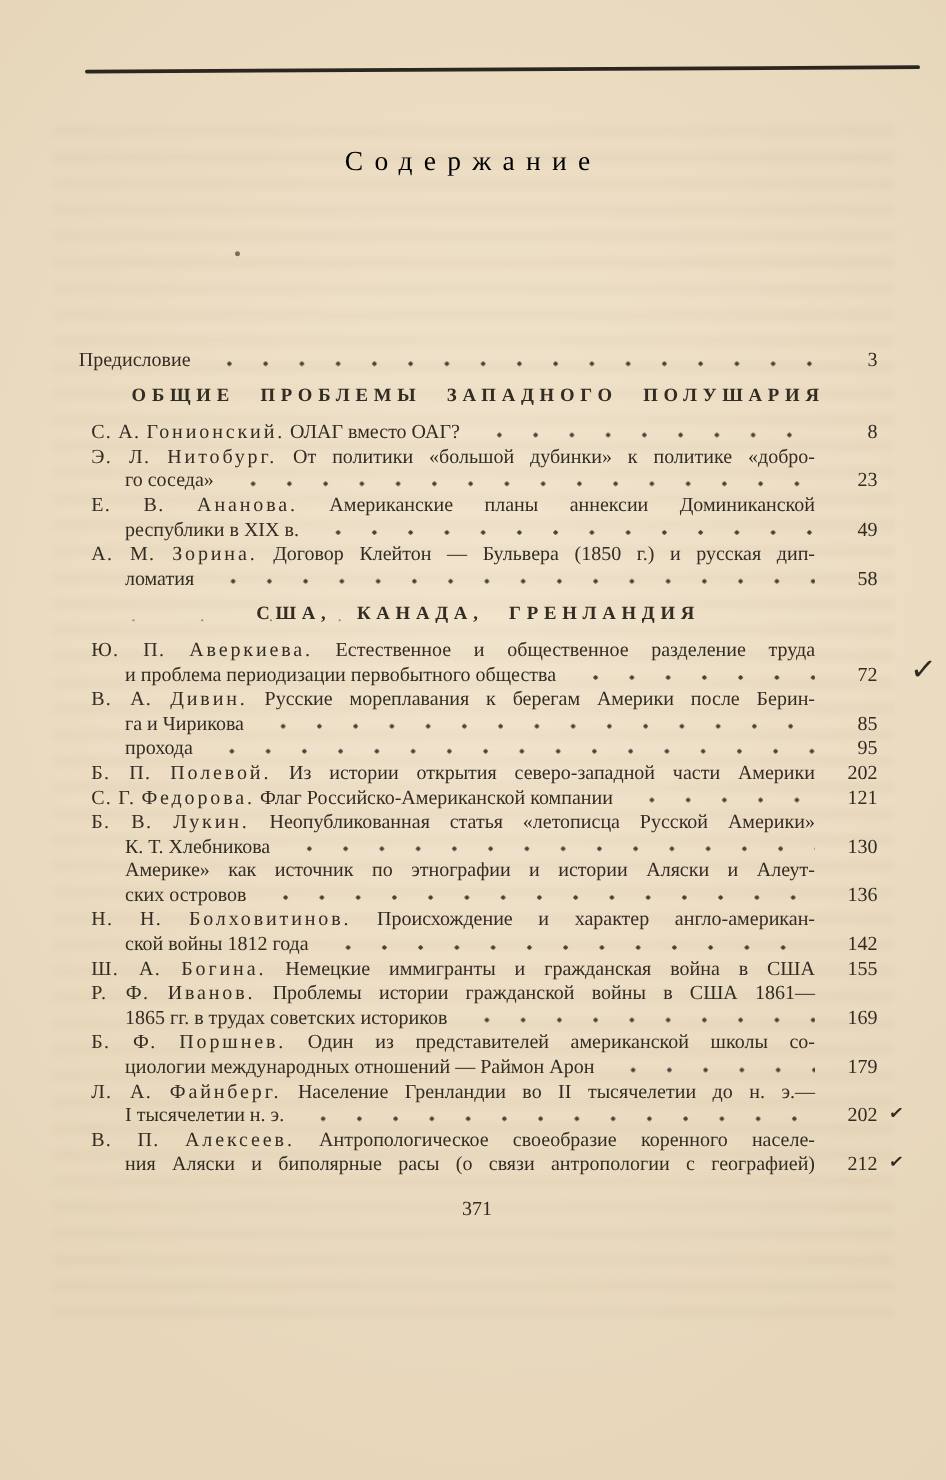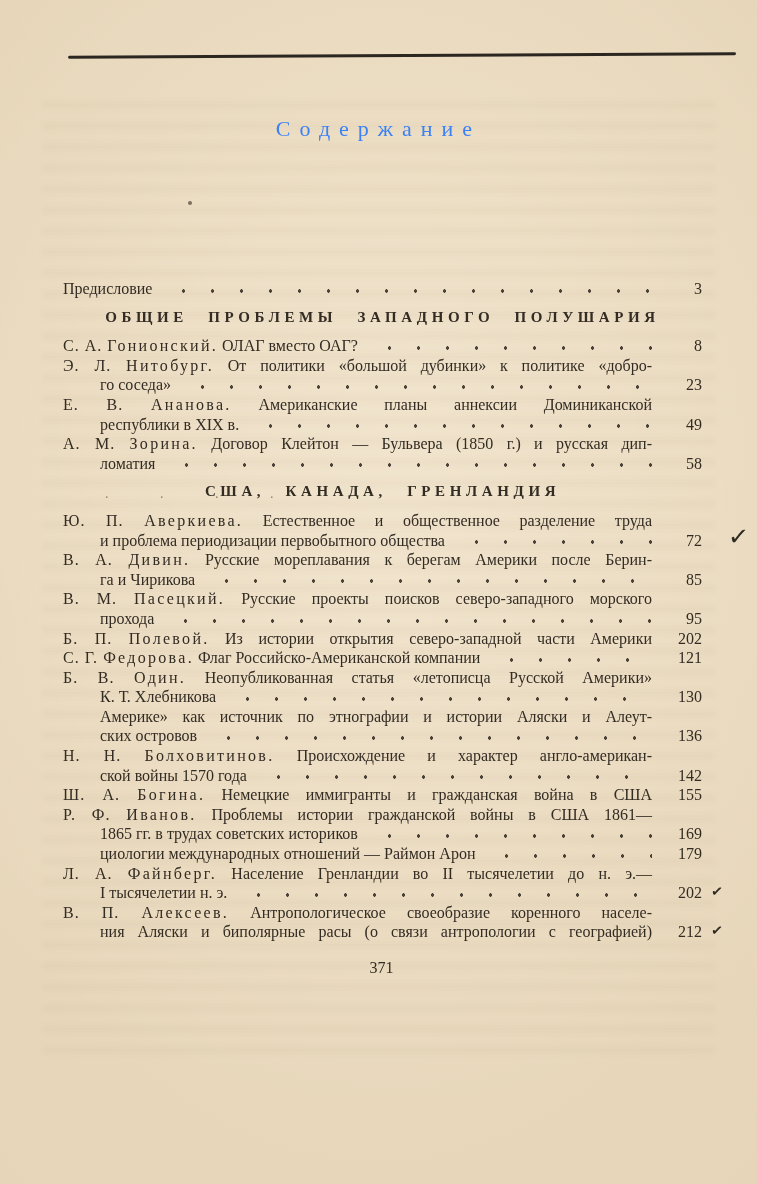--- a/index.html
+++ b/index.html
@@ -23,42 +23,42 @@
   .rule{
     position:absolute;left:68px;top:54px;width:668px;height:3px;
     background:#2b2620;border-radius:2px;transform:rotate(-0.3deg);
   }
   .spot{
     position:absolute;left:188px;top:201px;width:4px;height:4px;
     border-radius:50%;background:rgba(62,52,40,.65);
   }
   .title{
     position:absolute;top:116px;left:0;width:100%;
-    text-align:center;font-size:22px;letter-spacing:9px;color:#3b82f6;
+    text-align:center;font-size:22px;letter-spacing:9px;color:#000000;
   }
   .toc{
     position:absolute;left:63px;right:55px;top:279px;
     font-size:16px;line-height:19.6px;
   }
   .sec{
     position:relative;text-align:center;font-weight:bold;font-size:15px;
     letter-spacing:4.6px;word-spacing:12px;margin:9px 0;color:#332c23;
     line-height:19.6px;
   }
   .sec .stray{
     position:absolute;left:42px;top:2px;letter-spacing:18px;font-weight:normal;
     color:rgba(70,58,44,.55);font-size:14px;
   }
   .row{display:flex;position:relative;align-items:baseline;justify-content:space-between;}
   .row.ind .line{padding-left:37px;}
   .line{flex:1;min-width:0;}
   .line.lead{display:flex;align-items:baseline;}
   .line.lead .t{white-space:nowrap;}
   .line.just{text-align:justify;text-align-last:justify;}
-  .ini{letter-spacing:1px;}
+  .ini{letter-spacing:1px;margin-left:10px;}
   .sur{letter-spacing:2.3px;}
   .dots{
     flex:1;align-self:stretch;margin-left:7px;min-width:14px;
     background-image:radial-gradient(circle, rgba(46,39,30,.85) 1.5px, rgba(0,0,0,0) 1.9px);
     background-size:29px 4px;background-repeat:repeat-x;
     background-position:10px calc(100% - 6px);
   }
   .pg{width:50px;flex:none;text-align:right;}
   .check{position:absolute;color:#2f2a22;line-height:1;}
   .check.large{right:-47px;top:-7px;font-size:25px;transform:rotate(4deg);font-weight:normal;}
@@ -141,44 +141,40 @@
       <span class="line just"><span class="t"><span class="ini">В. А. </span><span class="sur">Дивин.</span> Русские мореплавания к берегам Америки после Берин-</span></span>
       <span class="pg"></span>
     </div>
     <div class="row ind">
       <span class="line lead">
         <span class="t">га и Чирикова</span>
         <span class="dots"></span>
       </span>
       <span class="pg">85</span>
     </div>
-    <div class="row">
-      <span class="line just"><span class="t"><span class="ini">В. М. </span><span class="sur">Пасецкий.</span> Русские проекты поисков северо-западного морского</span></span>
-      <span class="pg"></span>
-    </div>
     <div class="row ind">
       <span class="line lead">
         <span class="t">прохода</span>
         <span class="dots"></span>
       </span>
       <span class="pg">95</span>
     </div>
     <div class="row">
       <span class="line just"><span class="t"><span class="ini">Б. П. </span><span class="sur">Полевой.</span> Из истории открытия северо-западной части Америки</span></span>
       <span class="pg">202</span>
     </div>
     <div class="row">
       <span class="line lead">
         <span class="t"><span class="ini">С. Г. </span><span class="sur">Федорова.</span> Флаг Российско-Американской компании</span>
         <span class="dots"></span>
       </span>
       <span class="pg">121</span>
     </div>
     <div class="row">
-      <span class="line just"><span class="t"><span class="ini">Б. В. </span><span class="sur">Один.</span> Неопубликованная статья «летописца Русской Америки»</span></span>
+      <span class="line just"><span class="t"><span class="ini">Б. В. </span><span class="sur">Лукин.</span> Неопубликованная статья «летописца Русской Америки»</span></span>
       <span class="pg"></span>
     </div>
     <div class="row ind">
       <span class="line lead">
         <span class="t">К. Т. Хлебникова</span>
         <span class="dots"></span>
       </span>
       <span class="pg">130</span>
     </div>
     <div class="row ind">
@@ -191,39 +187,43 @@
         <span class="dots"></span>
       </span>
       <span class="pg">136</span>
     </div>
     <div class="row">
       <span class="line just"><span class="t"><span class="ini">Н. Н. </span><span class="sur">Болховитинов.</span> Происхождение и характер англо-американ-</span></span>
       <span class="pg"></span>
     </div>
     <div class="row ind">
       <span class="line lead">
-        <span class="t">ской войны 1570 года</span>
+        <span class="t">ской войны 1812 года</span>
         <span class="dots"></span>
       </span>
       <span class="pg">142</span>
     </div>
     <div class="row">
       <span class="line just"><span class="t"><span class="ini">Ш. А. </span><span class="sur">Богина.</span> Немецкие иммигранты и гражданская война в США</span></span>
       <span class="pg">155</span>
     </div>
     <div class="row">
       <span class="line just"><span class="t"><span class="ini">Р. Ф. </span><span class="sur">Иванов.</span> Проблемы истории гражданской войны в США 1861—</span></span>
       <span class="pg"></span>
     </div>
     <div class="row ind">
       <span class="line lead">
         <span class="t">1865 гг. в трудах советских историков</span>
         <span class="dots"></span>
       </span>
       <span class="pg">169</span>
+    </div>
+    <div class="row">
+      <span class="line just"><span class="t"><span class="ini">Б. Ф. </span><span class="sur">Поршнев.</span> Один из представителей американской школы со-</span></span>
+      <span class="pg"></span>
     </div>
     <div class="row ind">
       <span class="line lead">
         <span class="t">циологии международных отношений — Раймон Арон</span>
         <span class="dots"></span>
       </span>
       <span class="pg">179</span>
     </div>
     <div class="row">
       <span class="line just"><span class="t"><span class="ini">Л. А. </span><span class="sur">Файнберг.</span> Население Гренландии во II тысячелетии до н. э.—</span></span>

